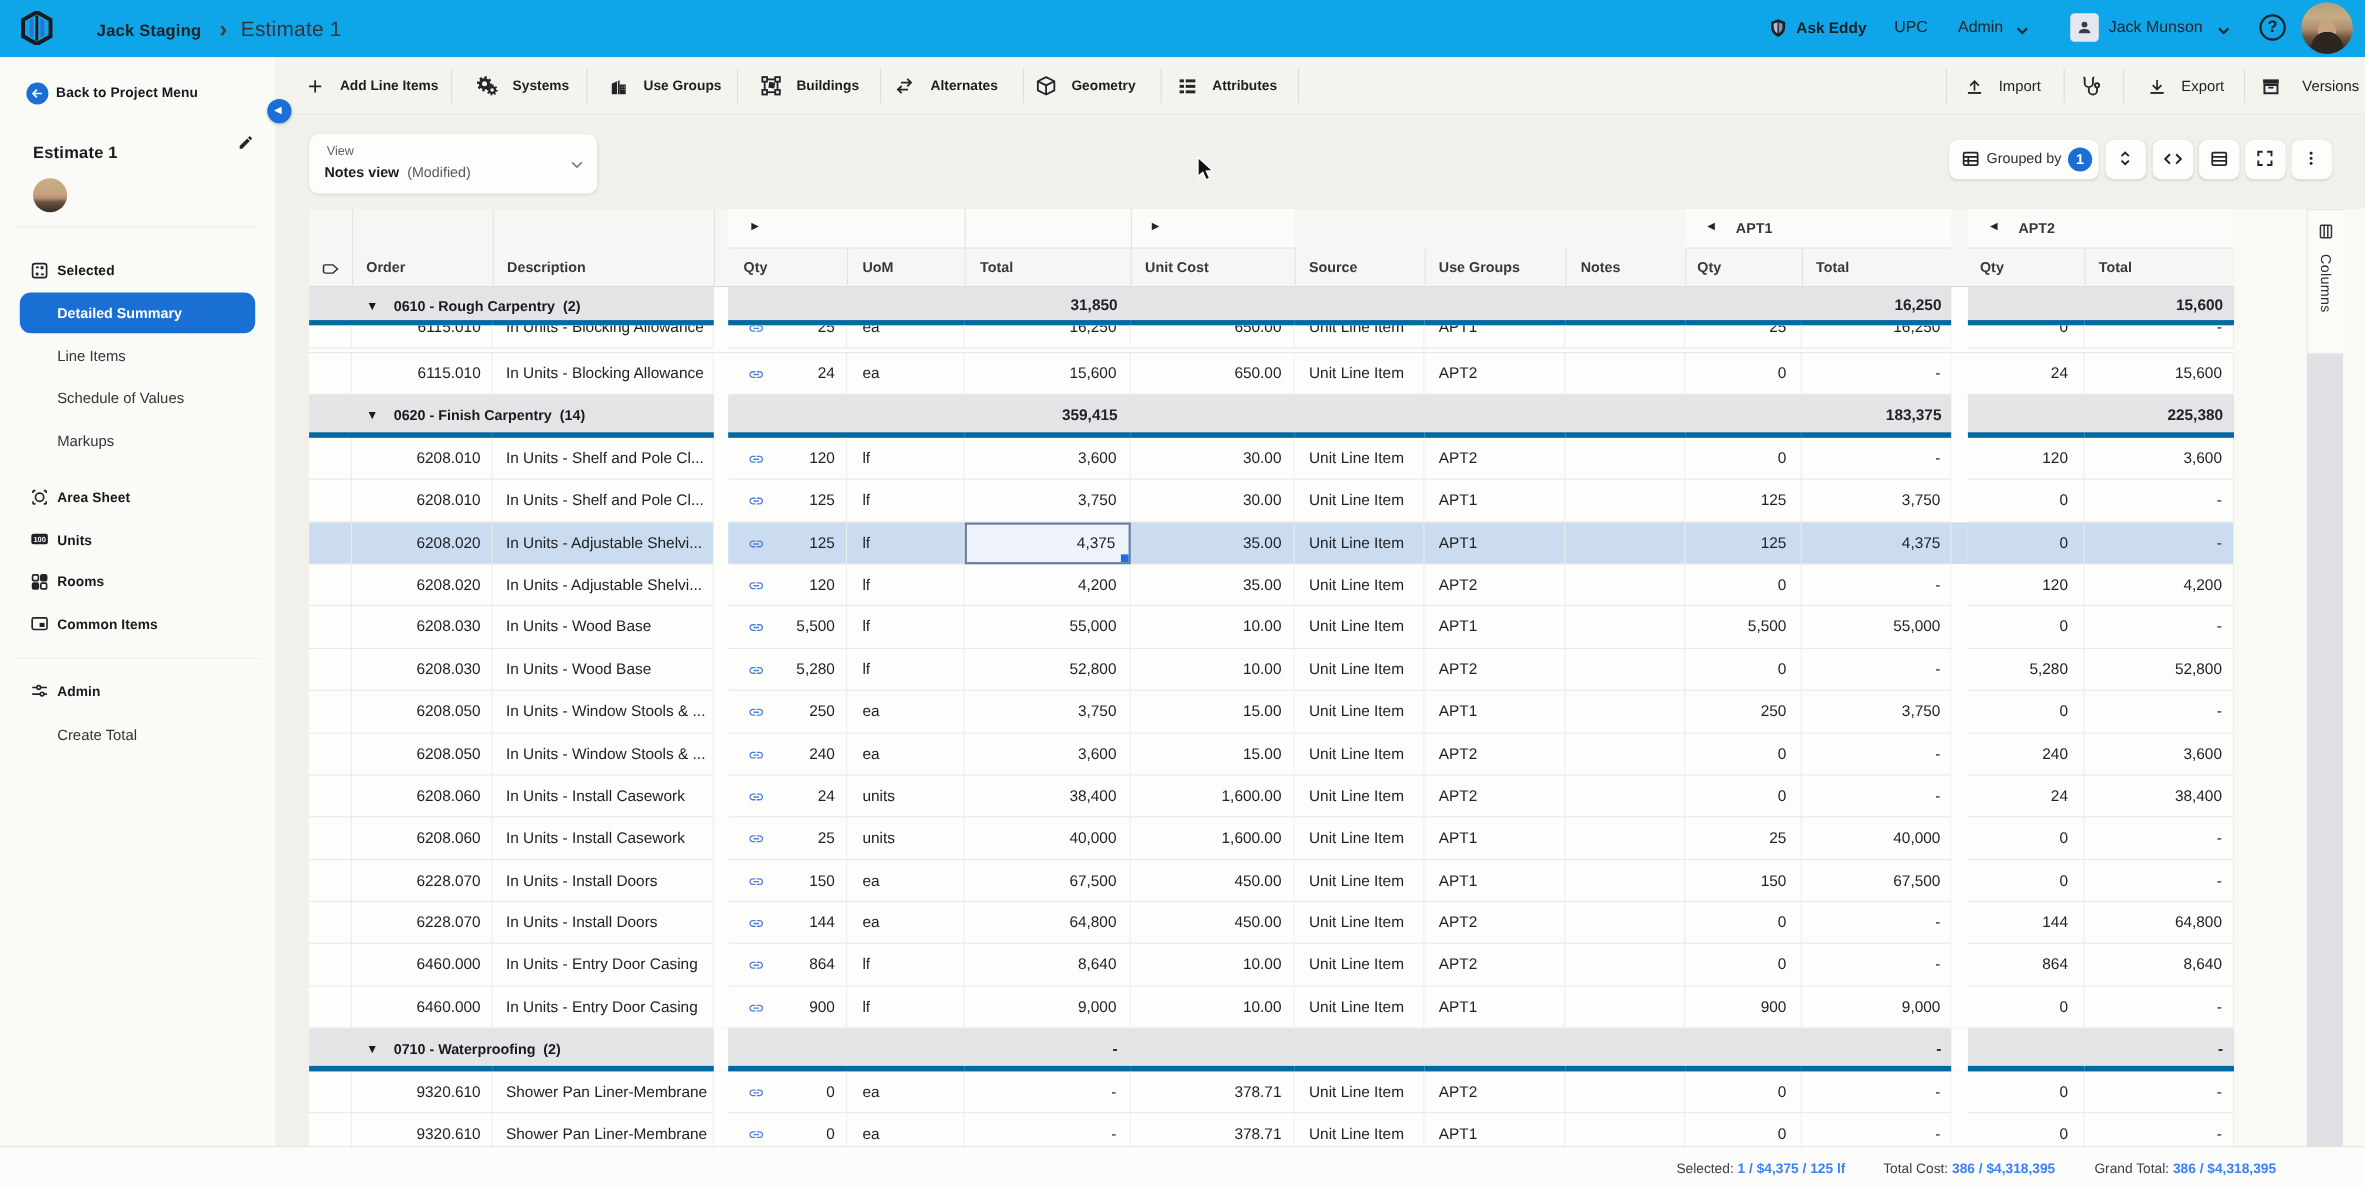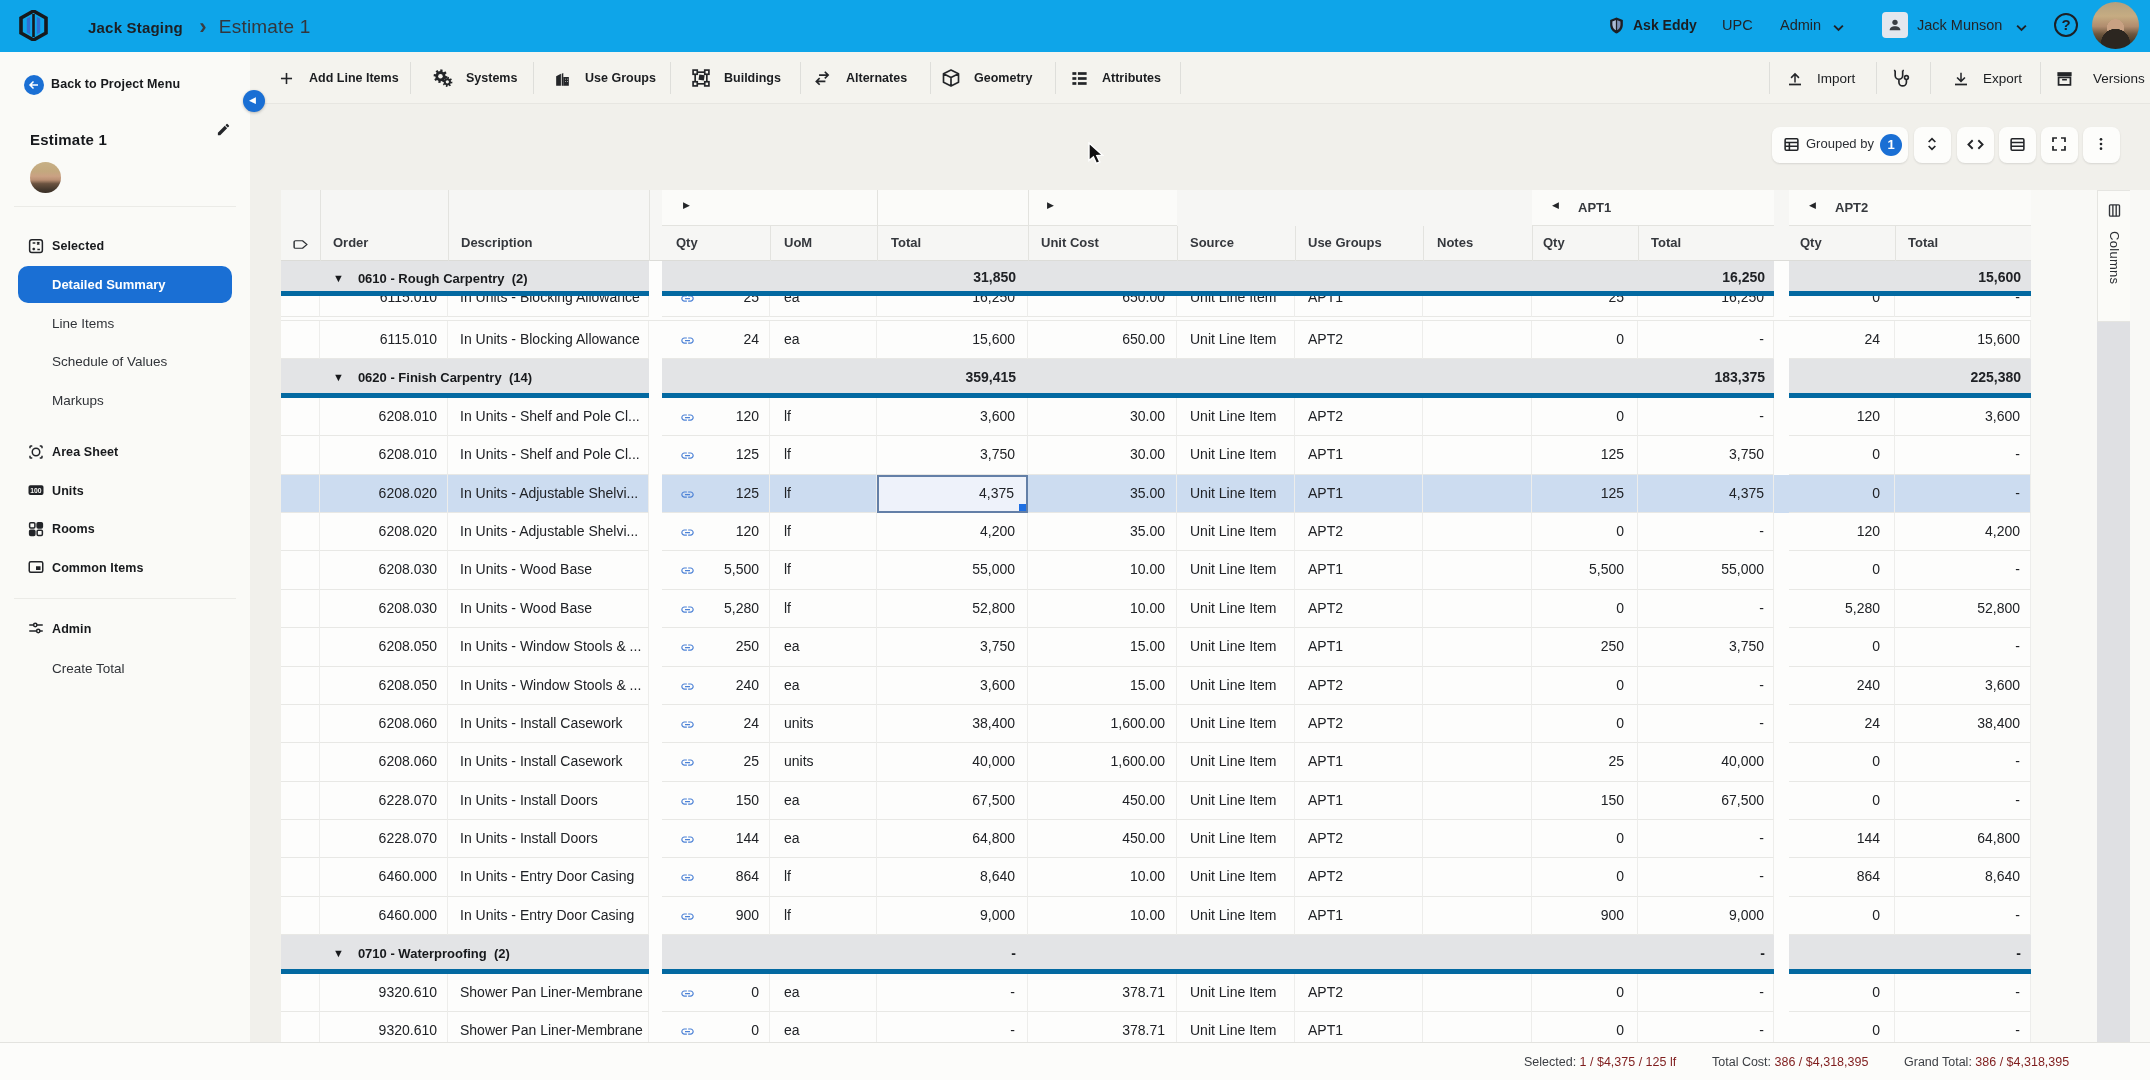--- a/index.html
+++ b/index.html
@@ -79,21 +79,21 @@
 .c13{width:136px}
 
 .hl{position:absolute;top:36px;height:35px;line-height:34px;font-size:13px;font-weight:bold;color:#35383d;z-index:4}
 .hline{position:absolute;top:0;width:1px;height:71px;background:#e3e3df;z-index:3}
 .hline2{position:absolute;top:36px;width:1px;height:35px;background:#e3e3df;z-index:3}
 .gbox{position:absolute;top:0;height:36px;background:#fbfbf9;border-bottom:1px solid #e3e3df;z-index:1}
 .harr{position:absolute;top:10px;font-size:9px;color:#232528;z-index:4}
 .gblab{position:absolute;top:0;height:36px;line-height:36px;font-size:13px;font-weight:bold;color:#35383d;z-index:4}
 
 #status{position:absolute;left:0;top:1042px;width:2150px;height:38px;background:#fcfcfa;border-top:1px solid #e3e3df;font-size:12.5px;color:#3b3e43}
-#status .v{font-weight:normal;color:#7f1d1d}
+#status .v{font-weight:bold;color:#3b82f6}
 #status .seg{position:absolute;top:12px;white-space:nowrap}
 
 #colstrip{position:absolute;left:2097px;top:104px;width:33px;height:938px}
 </style></head>
 <body>
 <div id="topbar">
     <svg class="abs" style="left:19px;top:10px" width="29" height="31" viewBox="0 0 29 31">
       <path d="M14.5 1 27 8v15l-12.5 7L2 23V8z" fill="none" stroke="#17191c" stroke-width="3.6"></path>
       <path d="M7.8 8.6v13.8l3.4 2V6.7z" fill="#2e6fd2"></path>
       <path d="M17.8 6.7v17.7l3.4-2V8.6z" fill="#2e6fd2"></path>
@@ -274,20 +274,27 @@
       <circle cx="11" cy="8" r="2.2"></circle>
       <circle cx="15" cy="16" r="2.2"></circle>
     </svg>
 <div class="side-bold mtxt" style="top:567px">Admin</div>
 <div class="side-reg mtxt" style="top:607px">Create Total</div>
 <div class="abs" style="left:243px;top:38px;width:22px;height:22px;border-radius:50%;background:#1a6fd4;box-shadow:0 1px 3px rgba(0,0,0,.25);z-index:30">
       <div style="position:absolute;left:6px;top:5px;color:#fff;font-size:9px">◀</div>
     </div>
   </div>
 <div id="main">
+<div id="viewbox">
+      <div style="position:absolute;left:16px;top:10px;font-size:11.5px;color:#5d6066">View</div>
+      <div style="position:absolute;left:14px;top:27px;font-size:13px;font-weight:bold;color:#17191d">Notes view <span style="font-weight:normal;color:#55585e;font-size:13px">&nbsp;(Modified)</span></div>
+      <svg style="position:absolute;left:236px;top:20px" width="15" height="15" viewBox="0 0 24 24" fill="none" stroke="#7a7d83" stroke-width="2.4">
+        <path d="M5 9l7 7 7-7"></path>
+      </svg>
+    </div>
 <div class="gbtn" style="left:1522px;width:136px">
       <span style="position:absolute;left:11px;top:9px"><svg width="17" height="17" viewBox="0 0 24 24" fill="none" stroke="#232528" stroke-width="2.2">
           <rect x="3" y="4" width="18" height="16" rx="1.5"></rect>
           <path d="M3 9.3h18M9 9.3V20M3 14.6h18"></path>
         </svg></span>
       <span style="position:absolute;left:34px;top:9px;font-size:13px;color:#2c2f34">Grouped by</span>
       <span style="position:absolute;left:108px;top:7px;width:22px;height:22px;border-radius:50%;background:#1a6fd4;color:#fff;font-size:13px;font-weight:bold;text-align:center;line-height:22px">1</span>
     </div>
 <div class="gbtn" style="left:1664px;width:37px">
       <span style="position:absolute;left:10px;top:9px"><svg width="16" height="16" viewBox="0 0 24 24" fill="none" stroke="#232528" stroke-width="2.6">

